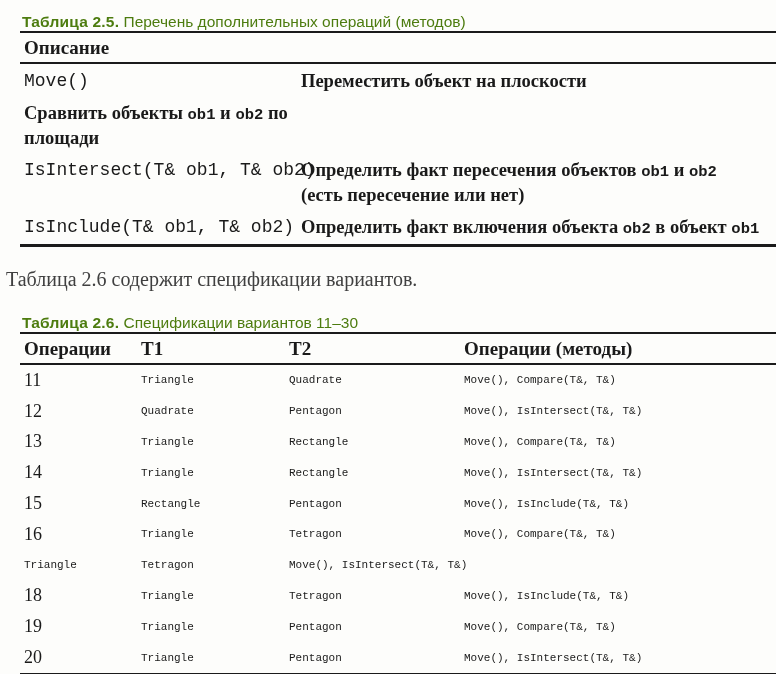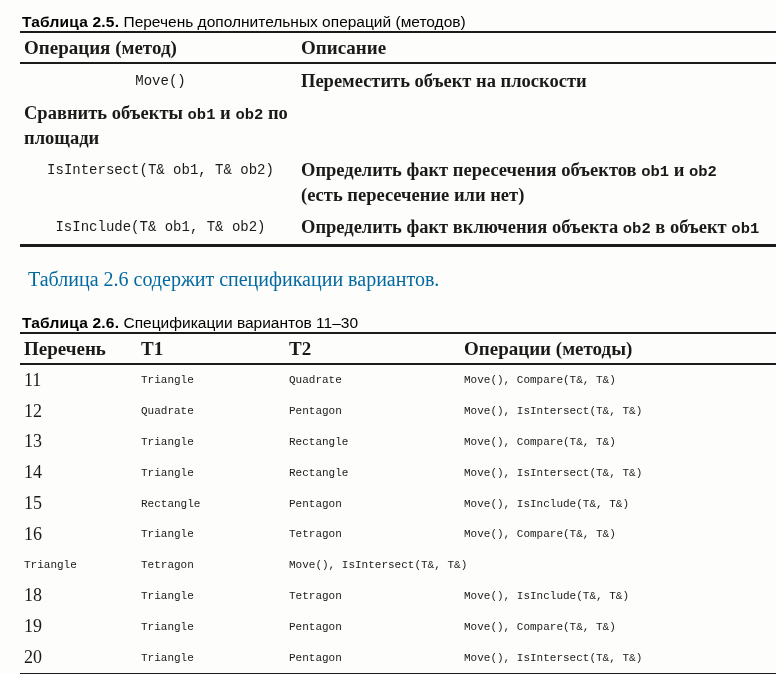--- a/index.html
+++ b/index.html
@@ -15,33 +15,33 @@
     overflow: hidden;
     margin: 0;
   }
 
   
   .caption {
     margin: 0 0 0 22px;
     font-family: "Liberation Sans", sans-serif;
     font-size: 15.5px;
     line-height: 19px;
-    color: #000000;
+    color: #4d7c0f;
   }
   .caption .cap-bold { font-weight: bold; letter-spacing: 0.2px; }
   .caption-25 { padding-top: 12px; }
   .caption-26 { margin-top: 21px; }
 
   
   .paragraph {
-    margin: 20px 0 0 28px;
+    margin: 20px 0 0 6px;
     font-family: "Liberation Serif", serif;
     font-size: 20px;
     line-height: 25px;
-    color: #0369a1;
+    color: #404040;
   }
 
   
   .table {
     margin-left: 20px;
     width: 756px;
     border-top: 2px solid #1b1b1b;
     border-bottom: 3px solid #1b1b1b;
   }
   .t-header {
@@ -58,25 +58,24 @@
   .th { padding-left: 4px; }
 
   
   .t25-row {
     display: grid;
     grid-template-columns: 277px 1fr;
     padding: 6px 0 3px 0;
   }
   .cell-op {
     font-family: "Liberation Mono", "DejaVu Sans Mono", monospace;
-    font-size: 14px;
+    font-size: 18px;
     line-height: 23px;
     padding-left: 4px;
     white-space: nowrap;
-    text-align: center;
   }
   .cell-desc {
     font-family: "Liberation Serif", serif;
     font-size: 18.5px;
     line-height: 23px;
     padding-left: 4px;
     font-weight: bold;
   }
   .obcode {
     font-family: "Liberation Mono", "DejaVu Sans Mono", monospace;
@@ -107,21 +106,20 @@
 
 <div class="page">
 
   <p class="caption caption-25">
     <span class="cap-bold">Таблица 2.5.</span>
     <span>Перечень дополнительных операций (методов)</span>
   </p>
 
   <div class="table t25">
     <div class="t-header t25-grid">
-      <div class="th">Операция (метод)</div>
       <div class="th">Описание</div>
     </div>
     <div class="t-body">
         <div class="t25-row">
           <div class="cell-op">Move()</div>
           <div class="cell-desc">Переместить объект на плоскости</div>
         </div>
         <div class="t25-row">
           <div class="cell-desc">Сравнить объекты <span class="obcode">ob1</span> и <span class="obcode">ob2</span> по площади</div>
         </div>
@@ -138,21 +136,21 @@
 
   <p class="paragraph">Таблица 2.6 содержит спецификации вариантов.</p>
 
   <p class="caption caption-26">
     <span class="cap-bold">Таблица 2.6.</span>
     <span>Спецификации вариантов 11–30</span>
   </p>
 
   <div class="table t26">
     <div class="t-header t26-grid">
-      <div class="th">Перечень</div>
+      <div class="th">Операции</div>
       <div class="th">T1</div>
       <div class="th">T2</div>
       <div class="th">Операции (методы)</div>
     </div>
     <div class="t-body">
         <div class="t26-row">
           <div class="cell-variant">11</div>
           <div class="cell-mono">Triangle</div>
           <div class="cell-mono">Quadrate</div>
           <div class="cell-mono">Move(), Compare(T&amp;, T&amp;)</div>

